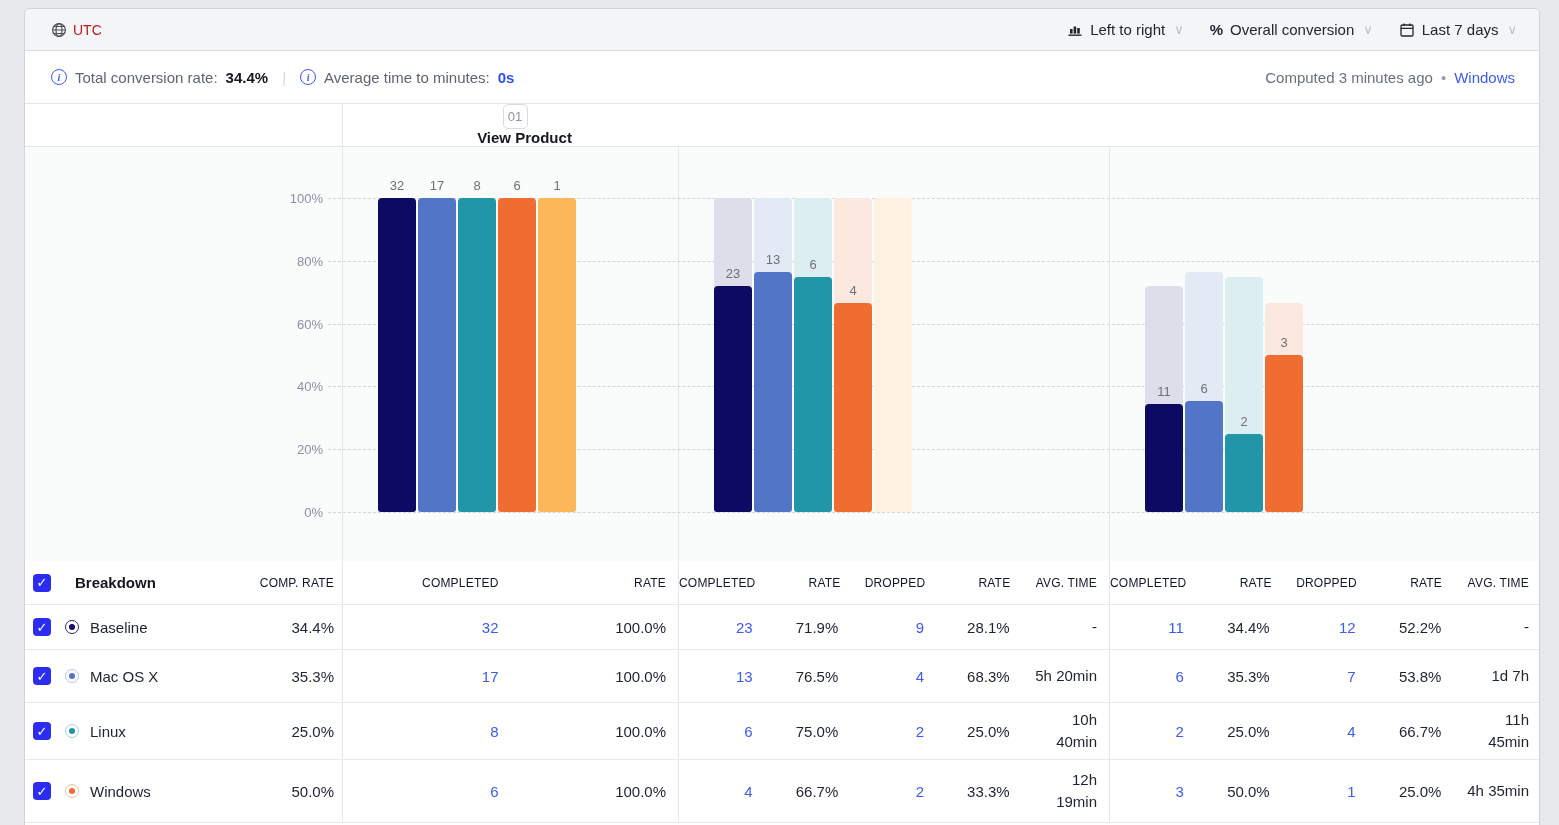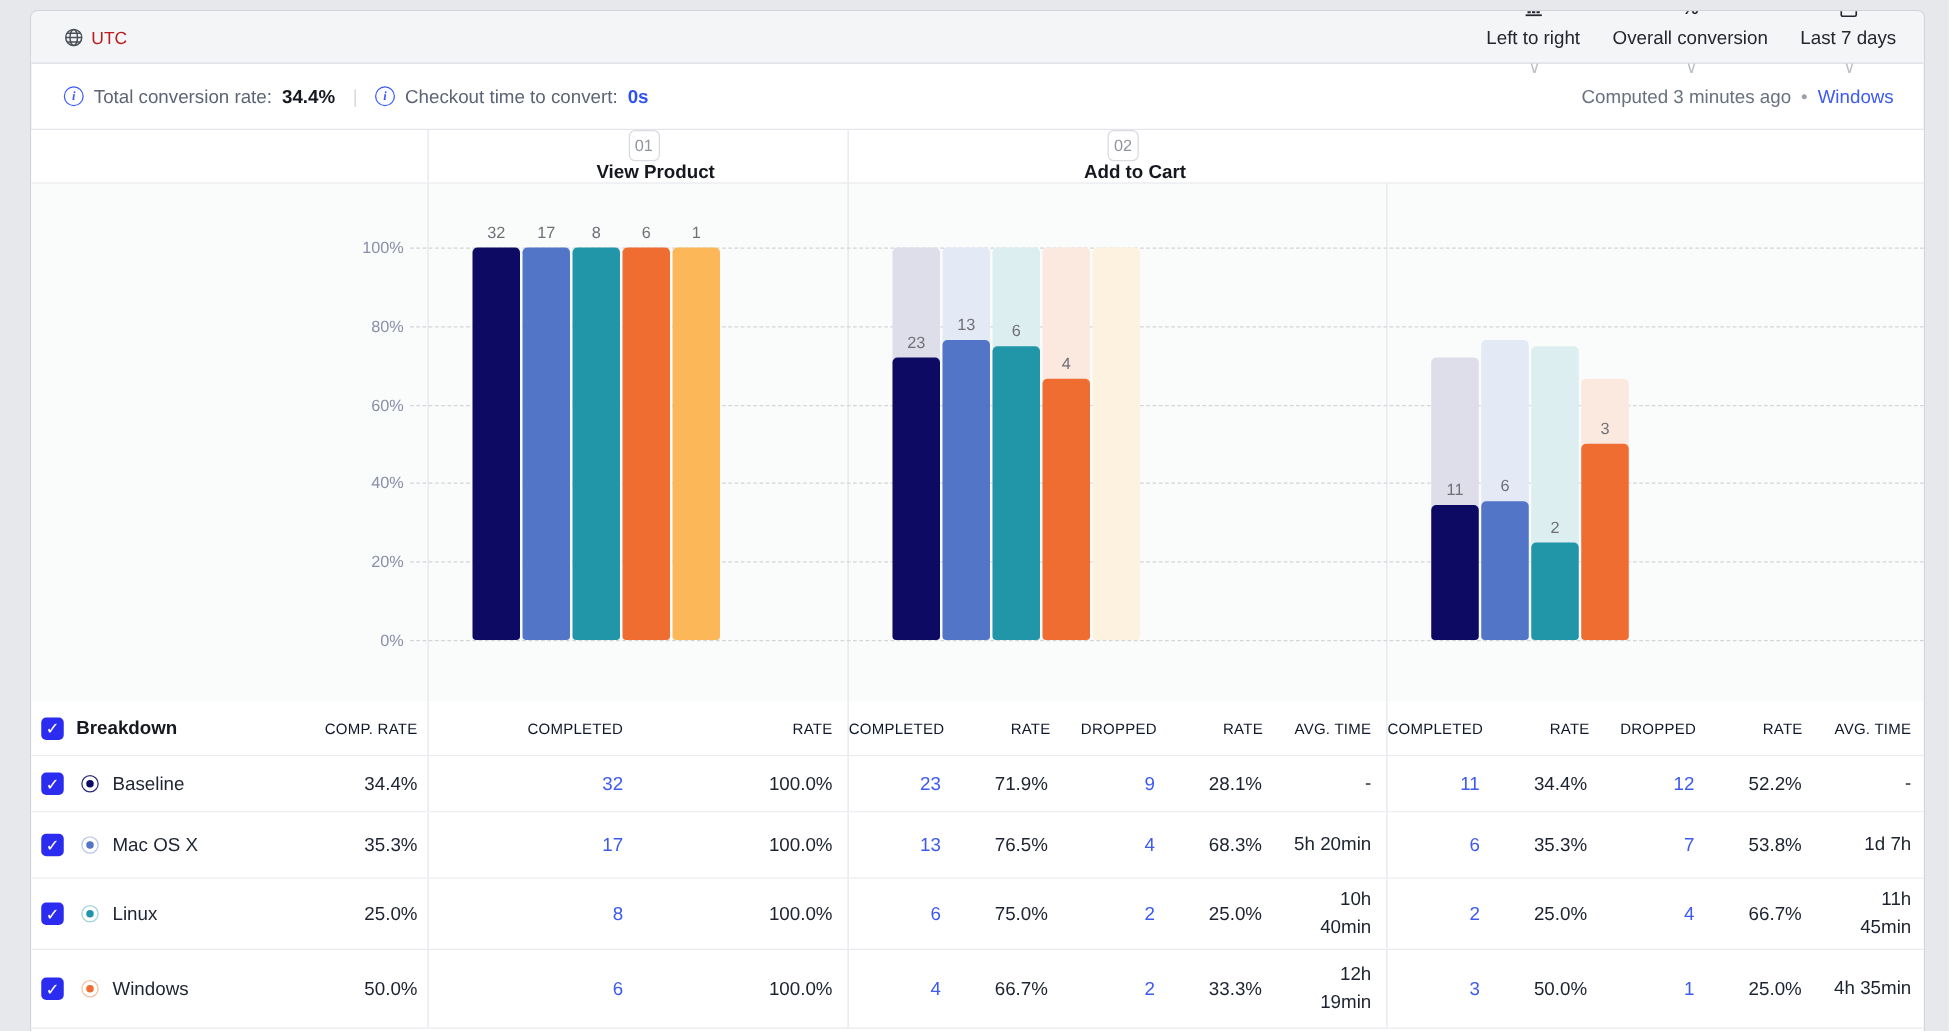--- a/index.html
+++ b/index.html
@@ -7,21 +7,21 @@
   body { background:#e7e8eb; font-family:"Liberation Sans", sans-serif; color:#1d2330; }
 
   .card { position:absolute; left:24px; top:8px; width:1516px; height:830px;
           background:#fff; border:1px solid #d2d4da; border-radius:6px 6px 0 0; overflow:hidden; }
 
   
   .topbar { height:42px; background:#f4f5f7; border-bottom:1px solid #dcdee3;
             display:flex; align-items:center; padding:0 22px 0 26px; }
   .tz { display:flex; align-items:center; gap:6px; font-size:14px; color:#b91c1c; cursor:pointer; }
   .topbar-right { margin-left:auto; display:flex; align-items:center; gap:26px; }
-  .tcontrol { display:flex; align-items:center; gap:7px; font-size:15px; font-weight:500; color:#23262e; cursor:pointer;flex-direction:column; }
+  .tcontrol { display:flex; align-items:center; gap:7px; font-size:15px; font-weight:500; color:#23262e; cursor:pointer; }
   .chev { color:#bcbfc8; font-size:13px; margin-left:2px; }
   .icon16 { width:16px; height:16px; display:inline-flex; }
   .pct-ic { font-weight:600; font-size:15px; color:#23262e; }
 
   
   .statsbar { height:53px; border-bottom:1px solid #e4e6ea; display:flex; align-items:center;
               padding:0 24px 0 26px; font-size:15px; }
   .stat { display:flex; align-items:center; gap:8px; color:#5d6475; }
   .stat b { color:#16181f; font-weight:700; }
   .stat .blue-b { color:#2d50f0; font-weight:700; }
@@ -51,21 +51,21 @@
   .ylab { position:absolute; left:0; width:298px; text-align:right; font-size:13px; color:#8a8fa8;
           transform:translateY(-50%); z-index:1; }
   .plot { position:absolute; left:35px; top:51px; height:314px; display:flex; align-items:flex-end; gap:2px; z-index:2; }
   .bar { width:38px; height:100%; position:relative; }
   .bar-bg,.bar-fg { position:absolute; bottom:0; left:0; width:100%; border-radius:4px 4px 3px 3px; }
   .bar-label { position:absolute; width:100%; text-align:center; font-size:13px; color:#6e7076; }
 
   
   .thead { height:44px; background:#fff; border-bottom:1px solid #e8eaee; }
   .th-left { display:flex; align-items:center; padding:0 8px; }
-  .bd-title { margin-left:10px; font-size:15px; font-weight:700; color:#16181f; }
+  .bd-title { margin-left:24px; font-size:15px; font-weight:700; color:#16181f; }
   .comp-h { margin-left:auto; }
   .colhead { font-size:12px; color:#0f172a; letter-spacing:.2px; }
   .s2cols { display:grid; grid-template-columns:1fr 1fr; align-items:center; }
   .s5cols { display:grid; grid-template-columns:1fr 1fr 1fr 1fr 1.02fr; align-items:center; }
   .cellR { text-align:right; padding-right:12px; }
   .t-row { border-bottom:1px solid #e8eaee; background:#fff; }
   .t-row > div { min-height:100%; }
   .row-left { display:flex; align-items:center; padding:0 8px; }
   .row-label { margin-left:11px; font-size:15px; color:#1d2330; }
   .comp-val { margin-left:auto; font-size:15px; }
@@ -126,39 +126,35 @@
 
   <div class="statsbar">
     <div class="stat">
       <span class="info-ic">i</span>
       <span>Total conversion rate:</span>
       <b>34.4%</b>
     </div>
     <span class="stat-div">|</span>
     <div class="stat">
       <span class="info-ic">i</span>
-      <span>Checkout time to convert:</span>
+      <span>Average time to minutes:</span>
       <span class="blue-b">0s</span>
     </div>
     <div class="statsbar-right">
       <span class="computed">Computed 3 minutes ago</span>
       <span class="dot-sep">•</span>
       <span class="refresh">Windows</span>
     </div>
   </div>
 
   <div class="grid steps-header">
     <div></div>
     <div class="step-h bL">
       <span class="badge">01</span>
       <span class="step-title">View Product</span>
-    </div>
-    <div class="step-h bL">
-      <span class="badge">02</span>
-      <span class="step-title">Add to Cart</span>
     </div>
   </div>
 
   <div class="chart-row" id="chartArea">
     <div class="chart-cells">
       <div class="chart-cell"></div>
       <div class="chart-cell bL">
           <div class="plot">
             <div class="bar">
               <div class="bar-fg" style="height: 100%; background: rgb(13, 10, 99);"></div>

